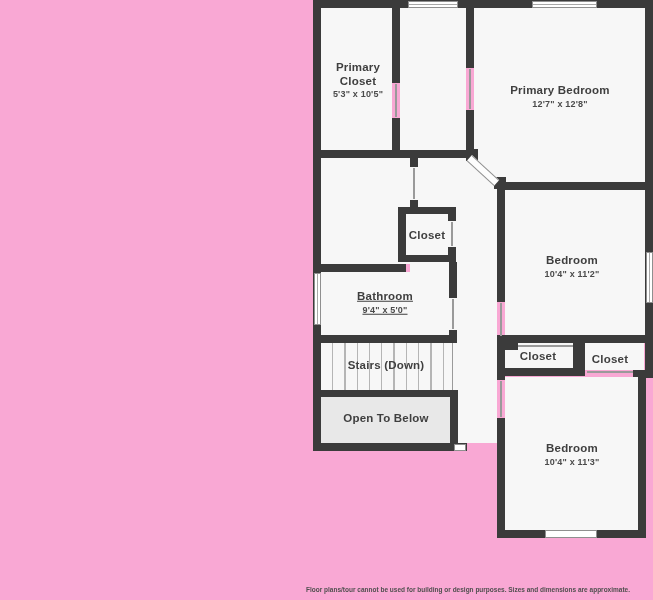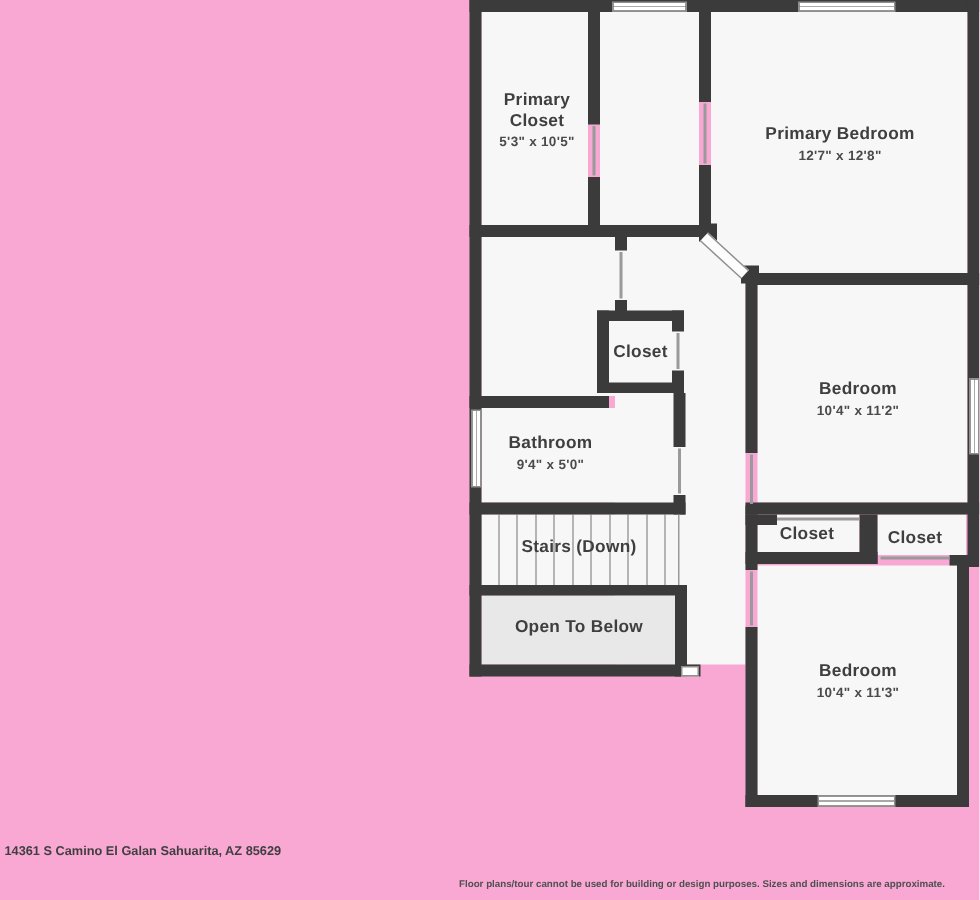--- a/index.html
+++ b/index.html
@@ -109,21 +109,21 @@
     <span class="room-name">Primary Closet</span>
     <span class="room-dims">5'3" x 10'5"</span>
   </div>
   <div class="room-label" style="left:560px;top:96px;width:200px;">
     <span class="room-name">Primary Bedroom</span>
     <span class="room-dims">12'7" x 12'8"</span>
   </div>
   <div class="room-label" style="left:427px;top:236px;width:70px;">
     <span class="room-name">Closet</span>
   </div>
-  <div class="room-label" style="left:367px;top:302px;width:120px;">
+  <div class="room-label" style="left:385px;top:302px;width:120px;text-decoration:underline;">
     <span class="room-name">Bathroom</span>
     <span class="room-dims">9'4" x 5'0"</span>
   </div>
   <div class="room-label" style="left:572px;top:266px;width:140px;">
     <span class="room-name">Bedroom</span>
     <span class="room-dims">10'4" x 11'2"</span>
   </div>
   <div class="room-label" style="left:538px;top:357px;width:70px;">
     <span class="room-name">Closet</span>
   </div>
@@ -134,16 +134,15 @@
     <span class="room-name">Stairs (Down)</span>
   </div>
   <div class="room-label" style="left:386px;top:419px;width:140px;">
     <span class="room-name">Open To Below</span>
   </div>
   <div class="room-label" style="left:572px;top:454px;width:140px;">
     <span class="room-name">Bedroom</span>
     <span class="room-dims">10'4" x 11'3"</span>
   </div>
 
-  <div class="footer-address">14361 S Camino El Galan Sahuarita, AZ 85629</div>
   <div class="footer-floor">Floor 2</div>
   <div class="footer-disclaimer">Floor plans/tour cannot be used for building or design purposes. Sizes and dimensions are approximate.</div>
 </div>
 
 </body></html>

